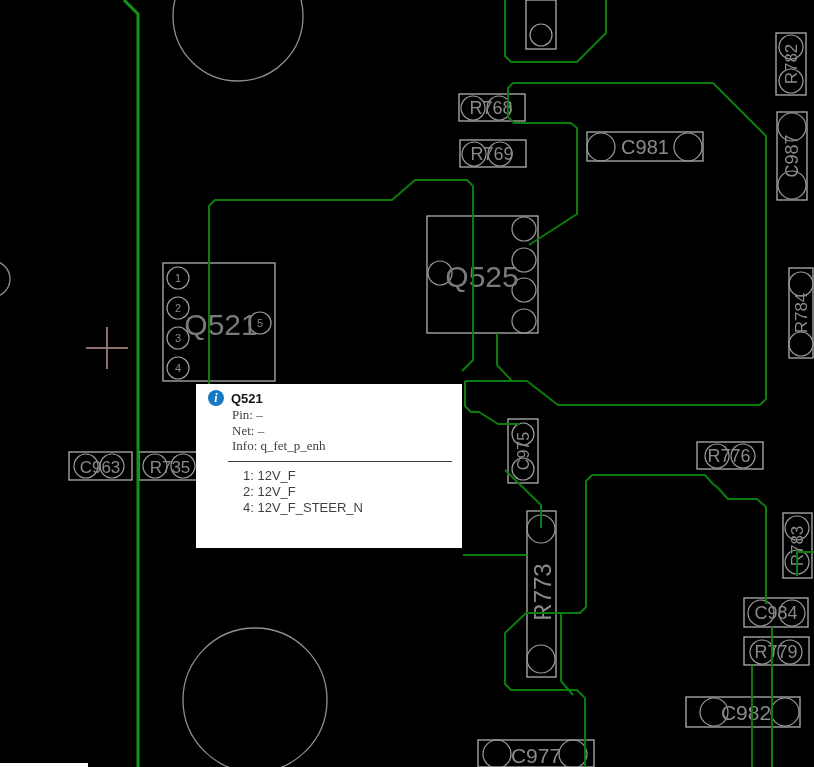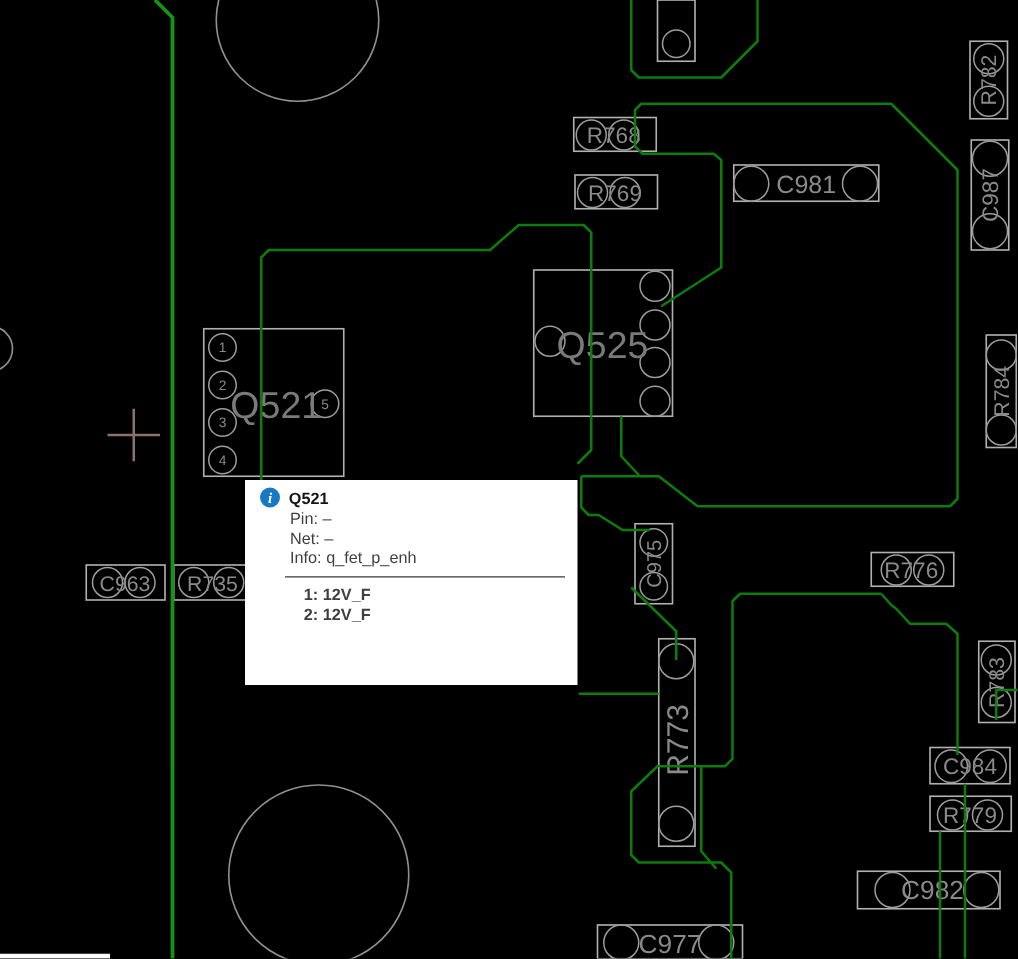--- a/index.html
+++ b/index.html
@@ -24,23 +24,23 @@
   .tt-head{display:flex;align-items:center;height:18px;padding-left:6px;}
   .info-icon{
     width:16px;height:16px;border-radius:50%;
     color:#fff;
     font-family:"Liberation Serif", serif;
     font-weight:bold;font-style:italic;font-size:12px;
     display:inline-flex;align-items:center;justify-content:center;
     margin-right:7px;flex:0 0 auto;
   }
   .tt-title{font-weight:bold;color:#161616;}
-  .tt-row{padding-left:30px;line-height:15.5px;height:15.5px;}
+  .tt-row{padding-left:30px;line-height:15.5px;height:15.5px;font-family:Liberation Serif, serif;}
   #tooltip hr{border:none;border-top:1px solid #3a3a3a;margin:7px 4px 6px 26px;}
-  .tt-pin{padding-left:41px;line-height:16px;height:16px;font-weight:bold;}
+  .tt-pin{padding-left:41px;line-height:16px;height:16px;}
   #bottombar{position:absolute;background:#fdfdfd;}
 </style>
 </head>
 <body>
 
 <div id="board">
   <svg id="board-svg" xmlns="http://www.w3.org/2000/svg" width="814" height="767" viewBox="0 0 814 767">
       <circle cx="238" cy="16" r="65" fill="none" stroke="#8f8f8f" stroke-width="1.3"></circle>
       <circle cx="255" cy="700" r="72" fill="none" stroke="#8f8f8f" stroke-width="1.3"></circle>
       <circle cx="-8" cy="279" r="18" fill="none" stroke="#8f8f8f" stroke-width="1.3"></circle>
@@ -193,17 +193,18 @@
     </div>
     <div id="tt-rows">
         <div class="tt-row">Pin: –</div>
         <div class="tt-row">Net: –</div>
         <div class="tt-row">Info: q_fet_p_enh</div>
       </div>
     <hr>
     <div id="tt-pins">
         <div class="tt-pin">1: 12V_F</div>
         <div class="tt-pin">2: 12V_F</div>
+        <div class="tt-pin">4: 12V_F_STEER_N</div>
       </div>
   </div>
 
   <div id="bottombar" style="left: 0px; top: 763px; width: 88px; height: 4px;"></div>
 </div>
 
 </body></html>

